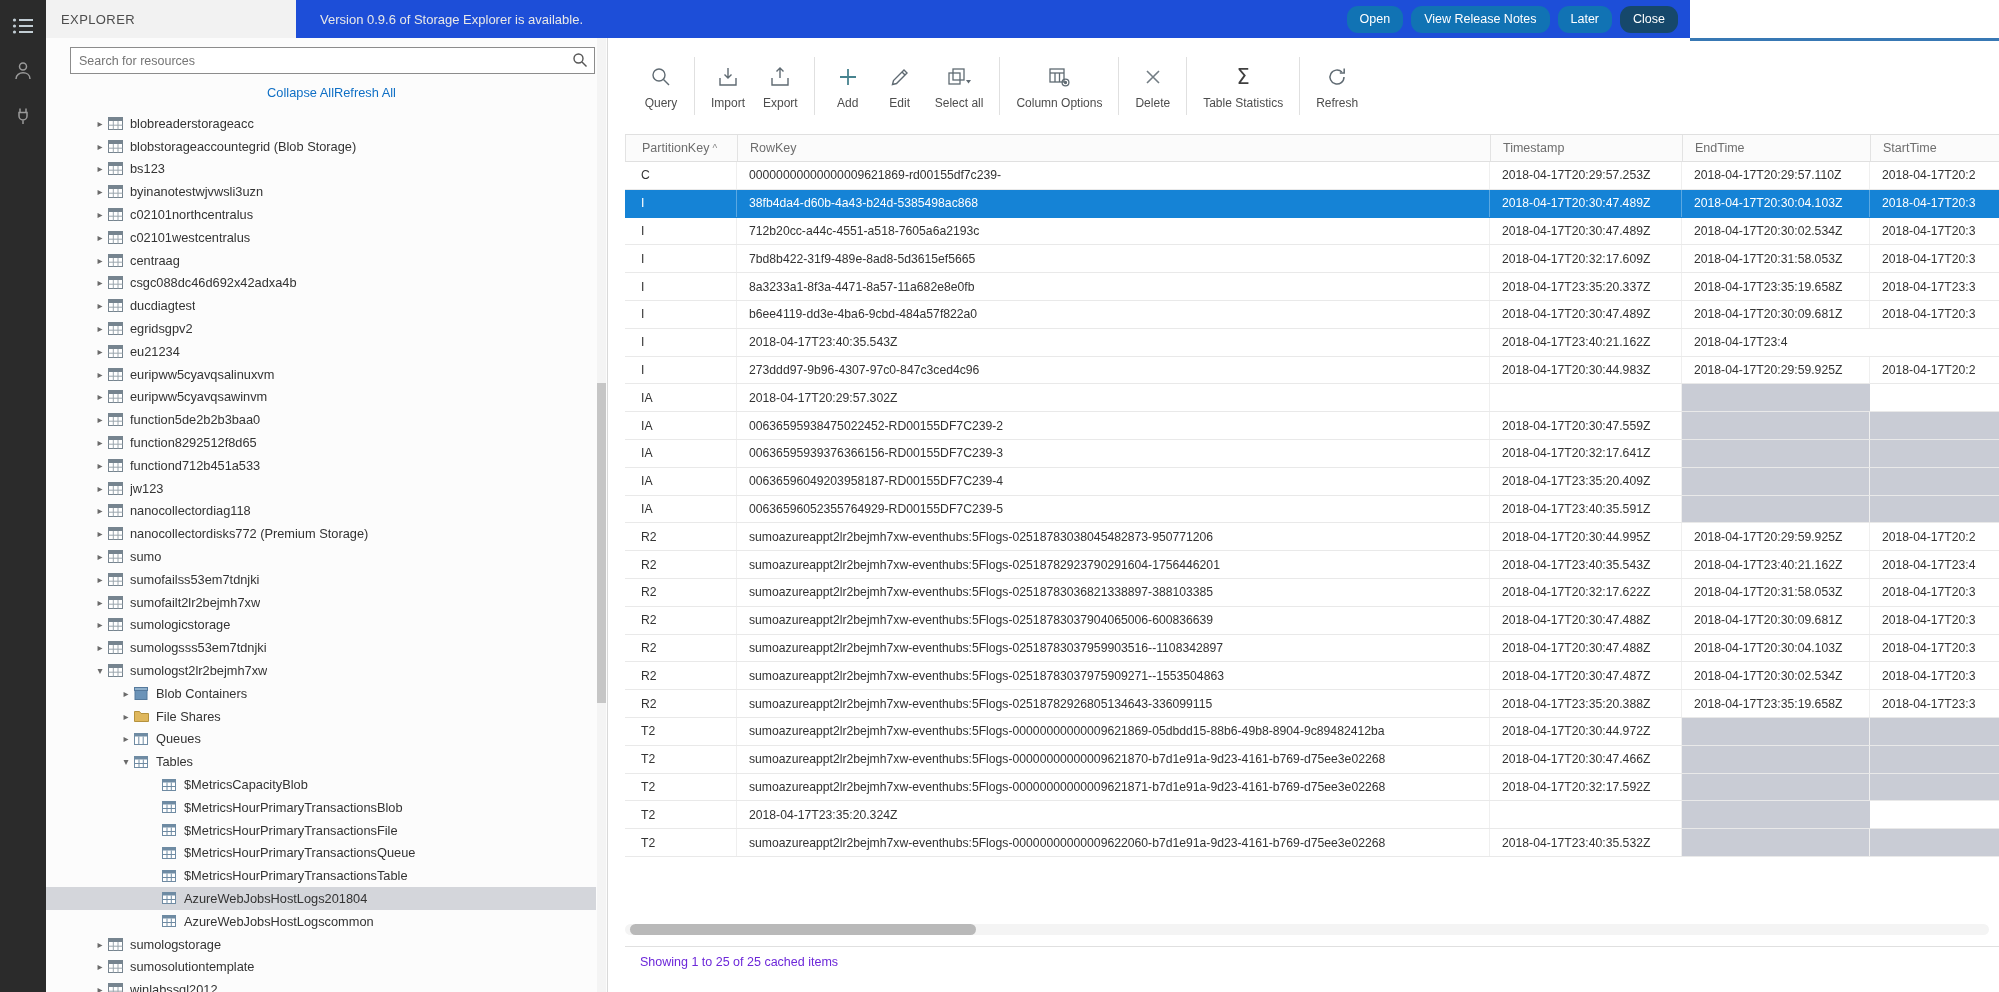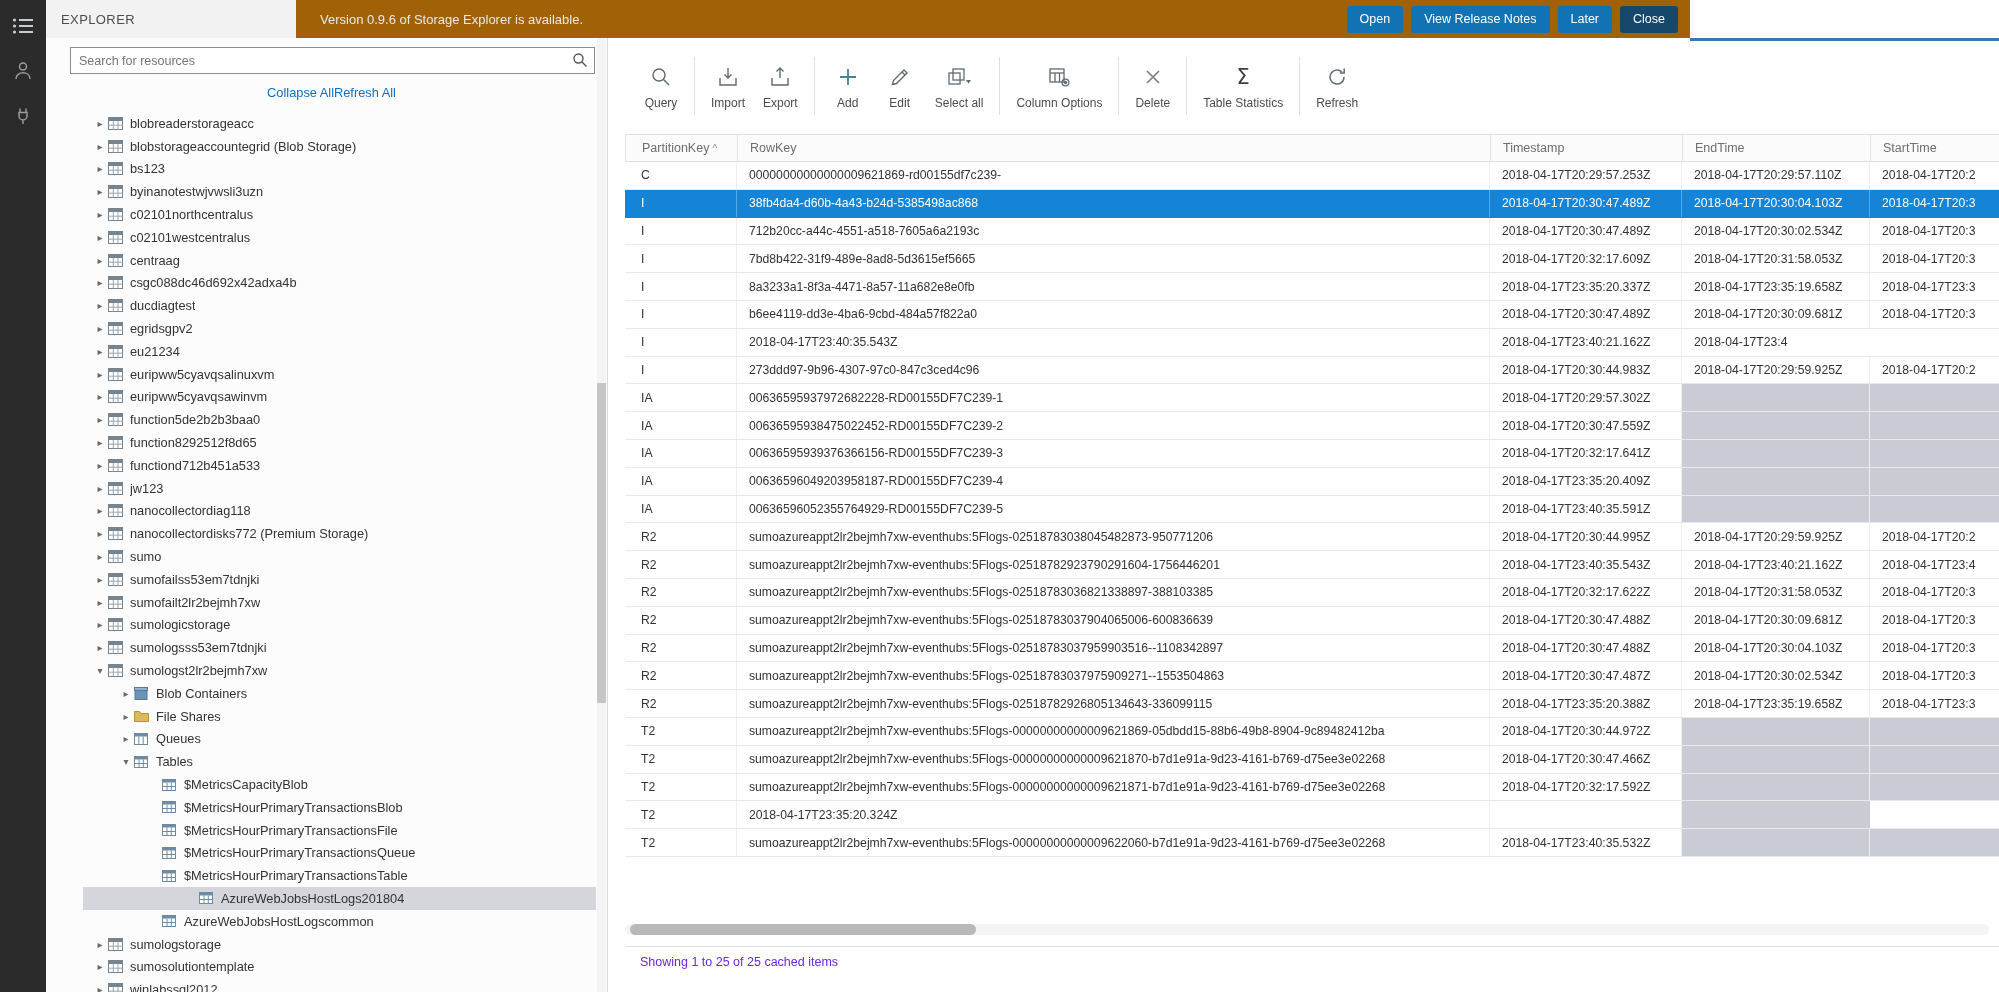--- a/index.html
+++ b/index.html
@@ -9,43 +9,43 @@
     font-family:"Liberation Sans", sans-serif; color:#333;
   }
 
   
   .activity-bar { position:absolute; left:0; top:0; width:46px; height:992px; background:#2b2b2b; z-index:10; }
   .act-icon { position:absolute; left:0; width:46px; height:36px; display:flex; align-items:center; justify-content:center; cursor:pointer; }
 
   
   .explorer-head { position:absolute; left:46px; top:0; width:250px; height:38px; background:#f2f2f2;
     display:flex; align-items:center; padding-left:15px; font-size:13px; color:#4d4d4d; letter-spacing:.4px; z-index:4; }
-  .banner { position:absolute; left:296px; top:0; width:1394px; height:38px; background:#a16207;
+  .banner { position:absolute; left:296px; top:0; width:1394px; height:38px; background:#1d4ed8;
     display:flex; align-items:center; z-index:6; }
   .banner-msg { color:#e8e8e8; font-size:13px; margin-left:24px; }
   .banner-buttons { margin-left:auto; display:flex; gap:8px; margin-right:12px; }
   .bbtn { height:27px; padding:0 13px; background:#1173b4; color:#fff; font-size:12.5px;
-    display:flex; align-items:center; border:none; border-radius:3px; cursor:pointer; font-family:"Liberation Sans",sans-serif; }
+    display:flex; align-items:center; border:none; border-radius:11px; cursor:pointer; font-family:"Liberation Sans",sans-serif; }
   .bbtn.close { background:#16486b;text-align:right; }
   .tab-strip-remainder { position:absolute; left:1690px; top:0; width:309px; height:41px;
     background:#ffffff; border-bottom:3px solid #3878b4; z-index:3; }
 
   
   .sidebar { position:absolute; left:46px; top:38px; width:562px; bottom:0; background:#fcfcfc;
     border-right:1px solid #d9d9d9; overflow:hidden; }
   .search-row { position:absolute; top:9px; left:24px; right:12px; height:27px; }
   .search-input { width:100%; height:100%; border:1px solid #8c8c8c; background:#fff;
     font:12.5px "Liberation Sans",sans-serif; padding:0 30px 0 8px; color:#333; }
   .search-icon { position:absolute; right:7px; top:5px; pointer-events:auto; cursor:pointer; }
   .links-row { position:absolute; top:47px; left:24px; right:14px; display:flex; justify-content:center; font-size:12.8px; }
   .link { color:#0f6fc5; cursor:pointer; text-decoration:none; }
 
   .tree { position:absolute; top:74px; left:0; right:11px; bottom:0; overflow:hidden; }
   .tree-item { height:22.8px; display:flex; align-items:center; font-size:12.8px; color:#333; white-space:nowrap; cursor:pointer; }
-  .tree-item.selected { background:#d4d6db;margin-left:37px; }
+  .tree-item.selected { background:#d4d6db; }
   .chev { flex:0 0 16px; width:16px; text-align:center; font-family:"DejaVu Sans",sans-serif; font-size:10px; color:#6a6a6a; }
   .ticon { width:16px; height:14px; margin-right:6px; display:inline-flex; align-items:center; flex:0 0 16px; }
   .tlabel { overflow:hidden; text-overflow:ellipsis; }
   .lvl0 { padding-left:46px; } .lvl1 { padding-left:72px; } .lvl2 { padding-left:100px; }
 
   .sb-scroll { position:absolute; right:1px; top:0; width:9px; bottom:0; background:#f4f4f4; }
   .sb-thumb { position:absolute; left:0; width:9px; top:345px; height:320px; background:#c6c6c6; cursor:pointer; }
 
   
   .main { position:absolute; left:608px; top:38px; right:0; bottom:0; background:#fff; }
@@ -818,21 +818,20 @@
   </div>
       <div class="trow">
     <div class="c">I</div>
     <div class="c">273ddd97-9b96-4307-97c0-847c3ced4c96</div>
     <div class="c">2018-04-17T20:30:44.983Z</div>
     <div class="c">2018-04-17T20:29:59.925Z</div>
     <div class="c">2018-04-17T20:2</div>
   </div>
       <div class="trow dim">
     <div class="c">IA</div>
-    <div class="c">00636595937972682228-RD00155DF7C239-1</div>
     <div class="c">2018-04-17T20:29:57.302Z</div>
     <div class="c"></div>
     <div class="c"></div>
   </div>
       <div class="trow dim">
     <div class="c">IA</div>
     <div class="c">00636595938475022452-RD00155DF7C239-2</div>
     <div class="c">2018-04-17T20:30:47.559Z</div>
     <div class="c"></div>
     <div class="c"></div>

